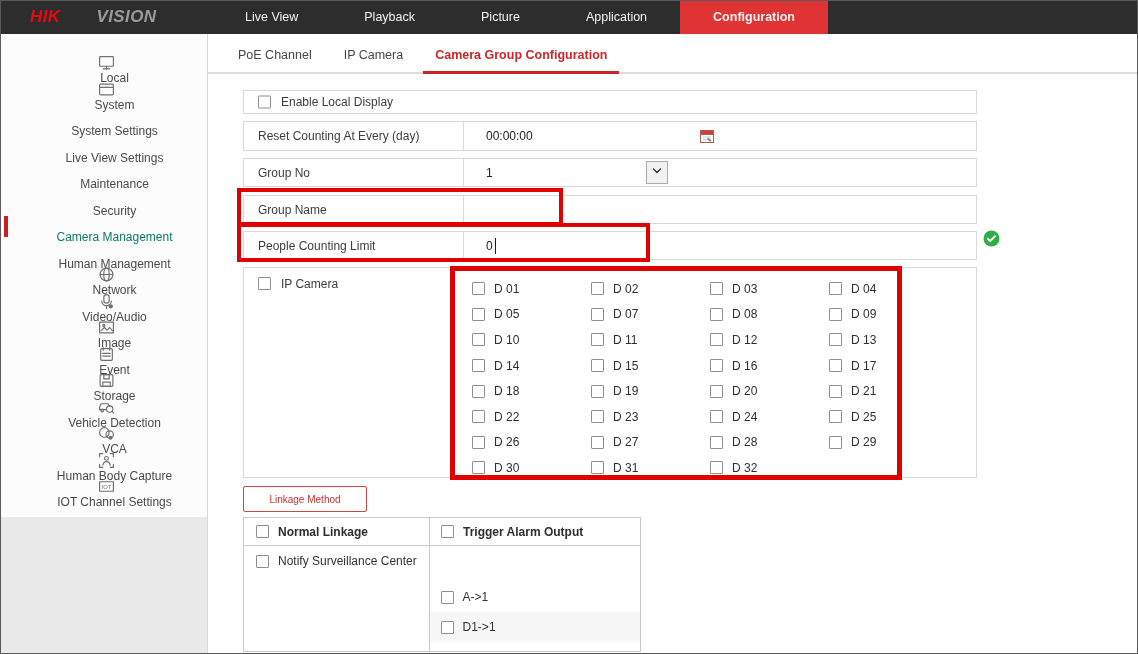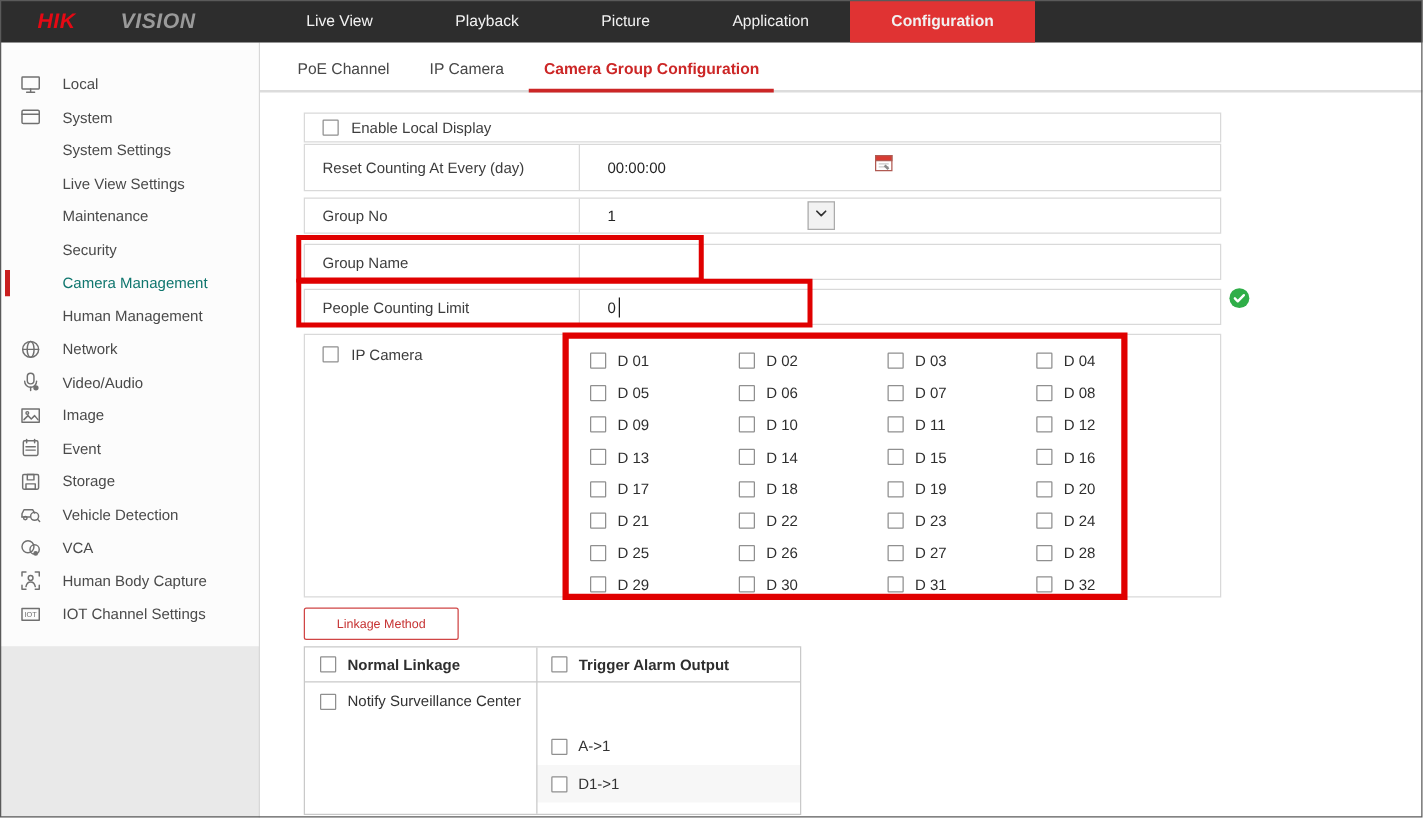--- a/index.html
+++ b/index.html
@@ -16,21 +16,21 @@
   .logo .vision{color:#9a9a9a;margin-left:36px;}
   .nav-item{color:#f2f2f2;font-size:12.5px;display:flex;align-items:center;
             padding:0 33px;cursor:pointer;white-space:nowrap;}
   .nav-item.active{background:#e03333;font-weight:bold;}
 
   
   .sidebar{position:absolute;top:34px;left:0;width:208px;bottom:0;background:#e9e9e9;
            border-right:1px solid #d8d8d8;box-sizing:border-box;}
   .side-menu{background:#fcfcfc;padding:20px 0 12px;}
   .side-item{position:relative;height:26.5px;display:flex;align-items:center;
-             padding-left:16px;font-size:12px;color:#4a4a4a;cursor:pointer;white-space:nowrap;}
+             padding-left:22px;font-size:12px;color:#4a4a4a;cursor:pointer;white-space:nowrap;flex-direction:column;}
   .side-item .icn{width:17px;height:17px;margin-right:17px;flex:0 0 17px;color:#707070;}
   .side-item .icn svg{width:100%;height:100%;display:block;}
   .side-item.active{color:#0f766e;font-weight:normal;text-align:center;}
   .side-item.active::before{content:"";position:absolute;left:4px;top:3px;bottom:3px;width:4px;background:#c91f1f;}
 
   
   .main{position:absolute;left:208px;top:34px;right:0;bottom:0;background:#fff;}
   .tabs{position:absolute;top:0;left:0;right:0;height:38px;border-bottom:2px solid #dcdcdc;
         display:flex;align-items:flex-end;padding-left:18px;gap:8px;box-sizing:content-box;}
   .tab{font-size:12.5px;color:#474747;padding:0 12px 10px;cursor:pointer;white-space:nowrap;}
@@ -252,21 +252,21 @@
       <div class="tab">PoE Channel</div>
       <div class="tab">IP Camera</div>
       <div class="tab active">Camera Group Configuration</div>
     </div>
 
   <div class="row" style="top:56px;height:24px;">
     <span class="cb row-check"></span>
     <span class="row-check-lbl">Enable Local Display</span>
   </div>
 
-  <div class="row" style="top:81px;height:38px;">
+  <div class="row" style="top:87px;height:30px;">
     <span class="lbl">Reset Counting At Every (day)</span>
     <span class="divider"></span>
     <span class="val">00:00:00</span>
     <span class="cal-slot">
         <svg viewBox="0 0 16 16">
           <rect x="1.5" y="2.5" width="13" height="12" fill="#fff" stroke="#b05a52" stroke-width="1"></rect>
           <rect x="1.5" y="2.5" width="13" height="4" fill="#d83b32" stroke="#b05a52" stroke-width="1"></rect>
           <line x1="4" y1="9" x2="12" y2="9" stroke="#c9c9c9"></line>
           <line x1="4" y1="11.5" x2="12" y2="11.5" stroke="#c9c9c9"></line>
           <path d="M9.5 9.5l3 3-1.5 1.5-3-3z" fill="#8a8a8a"></path>
@@ -317,24 +317,20 @@
         <div class="dcell">
           <span class="cb"></span>
           <span>D 04</span>
         </div>
         <div class="dcell">
           <span class="cb"></span>
           <span>D 05</span>
         </div>
         <div class="dcell">
           <span class="cb"></span>
-          <span>D 06</span>
-        </div>
-        <div class="dcell">
-          <span class="cb"></span>
           <span>D 07</span>
         </div>
         <div class="dcell">
           <span class="cb"></span>
           <span>D 08</span>
         </div>
         <div class="dcell">
           <span class="cb"></span>
           <span>D 09</span>
         </div>

